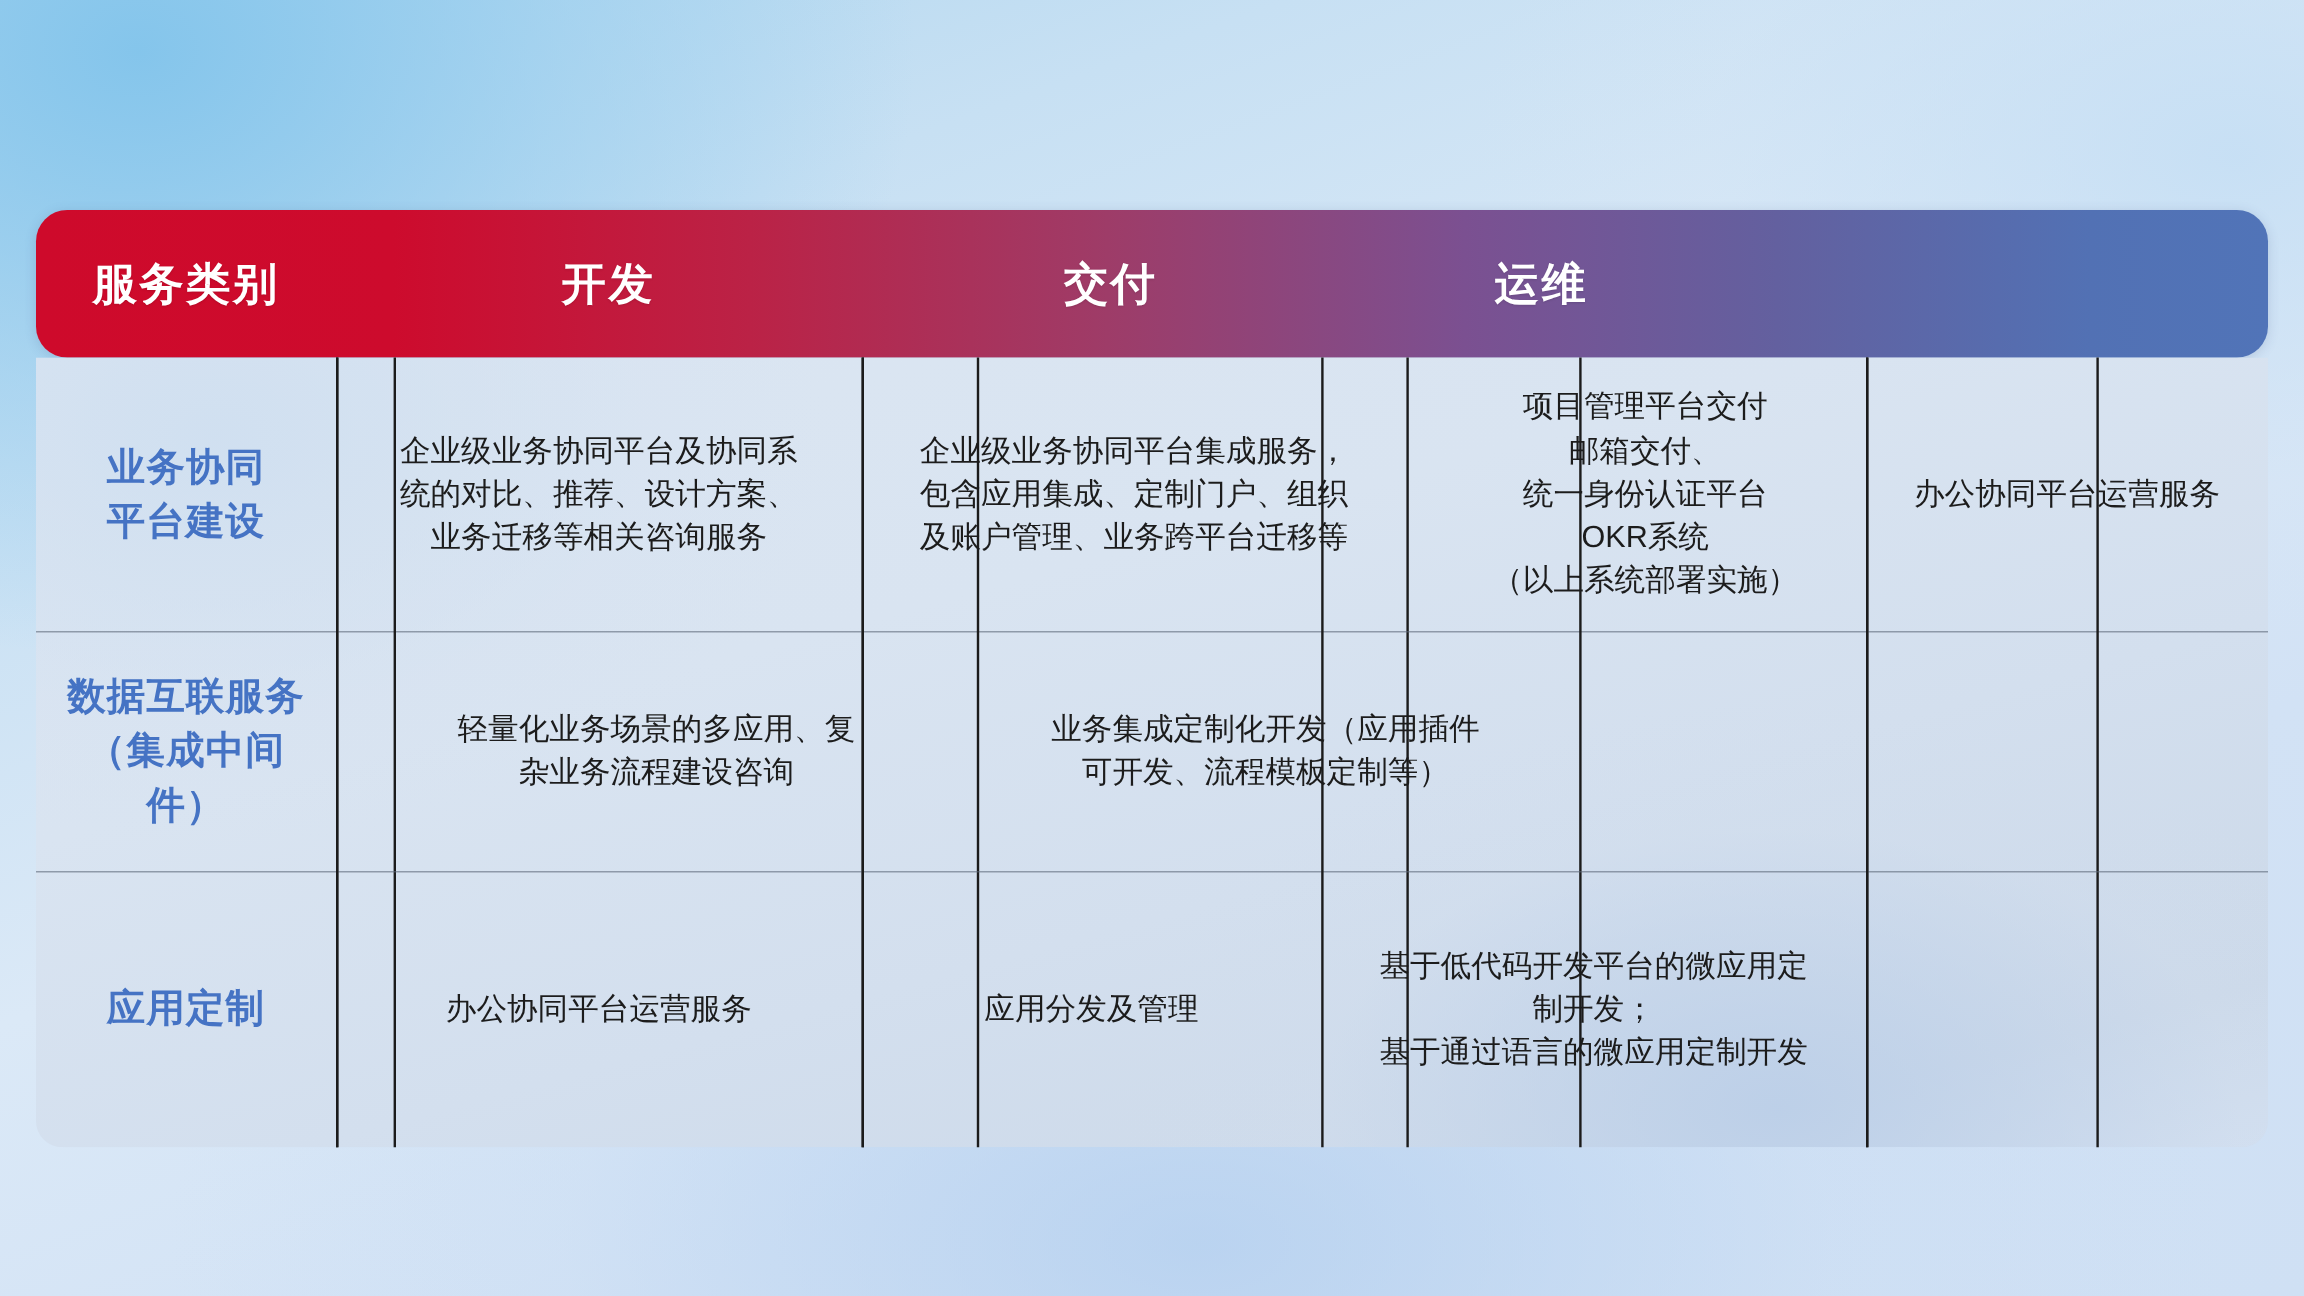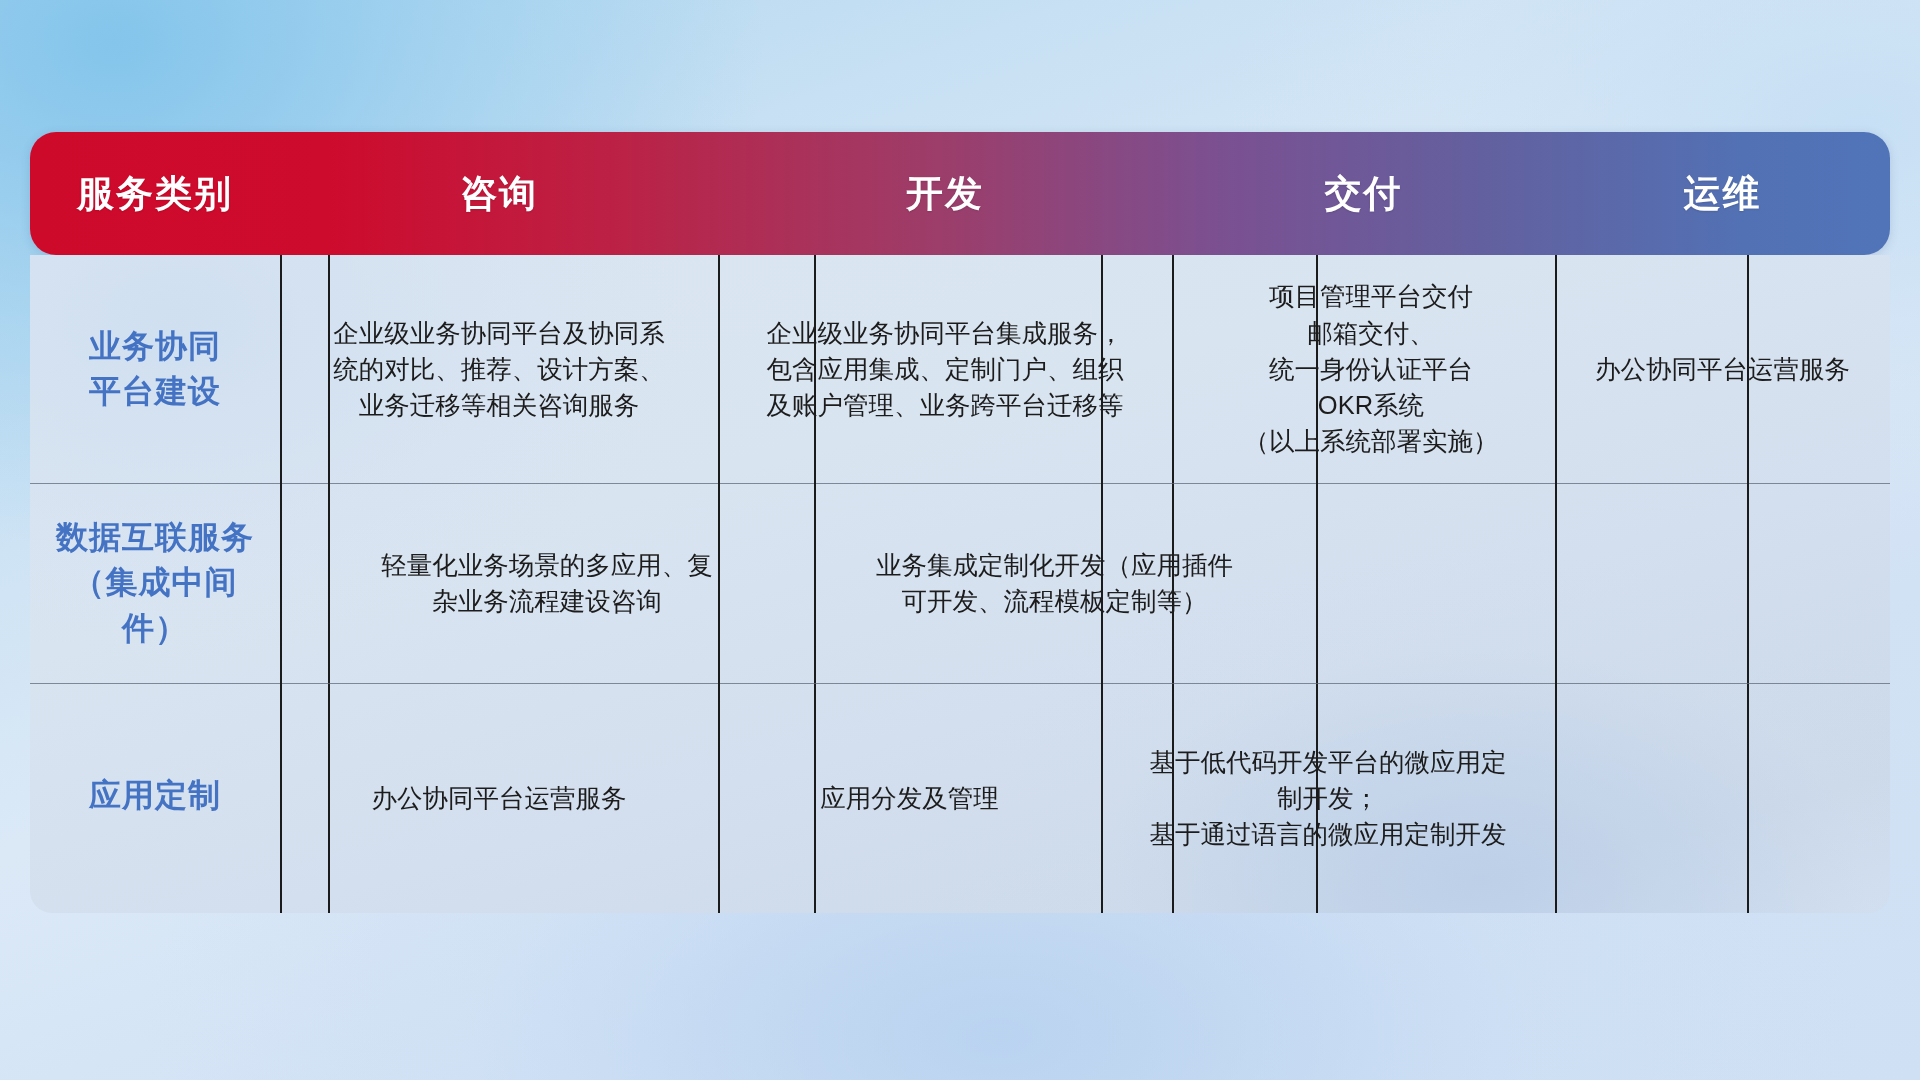--- a/index.html
+++ b/index.html
@@ -31,20 +31,21 @@
         #ce0a2b 0%,
         #cd0b2d 16%,
         #bb2246 32%,
         #9e3c68 48%,
         #7b5091 64%,
         #63609f 78%,
         #5271b4 92%,
         #5174b8 100%);
     box-shadow:0 2px 10px rgba(60,80,130,0.18);
     overflow:hidden;
+    margin-top:43px;
   }
   .th {
     display:flex; align-items:center; justify-content:center;
     color:#ffffff;
     font-size:37px;
     font-weight:700;
     letter-spacing:2px;
     text-shadow:0 1px 2px rgba(0,0,0,0.12);
   }
 
@@ -104,21 +105,20 @@
 </style>
 </head>
 <body>
 
 <div class="canvas">
 
   <div class="table-card">
 
     <div class="thead">
       <div class="th c0">服务类别</div>
-      <div class="th c1">咨询</div>
       <div class="th c2">开发</div>
       <div class="th c3">交付</div>
       <div class="th c4">运维</div>
     </div>
 
     <div class="tbody">
 
       <div class="tr r1">
         <div class="td c0">
           <span class="cat" style="white-space: pre-line;">业务协同
@@ -162,21 +162,21 @@
         <div class="td c3 rule">
           <span class="cell-text" style="white-space: pre-line;"></span>
         </div>
         <div class="td c4 rule">
           <span class="cell-text" style="white-space: pre-line;"></span>
         </div>
       </div>
 
       <div class="tr r3">
         <div class="td c0">
-          <span class="cat" style="white-space: pre-line; font-family: Liberation Mono, monospace;">应用定制</span>
+          <span class="cat" style="white-space: pre-line;">应用定制</span>
         </div>
         <div class="td c1 rule">
           <span class="cell-text" style="white-space: pre-line;">办公协同平台运营服务</span>
         </div>
         <div class="td c3 rule">
           <span class="cell-text" style="white-space: pre-line;">应用分发及管理</span>
         </div>
         <div class="td c2 rule">
           <span class="cell-text" style="white-space: pre-line;">基于低代码开发平台的微应用定
 制开发；

